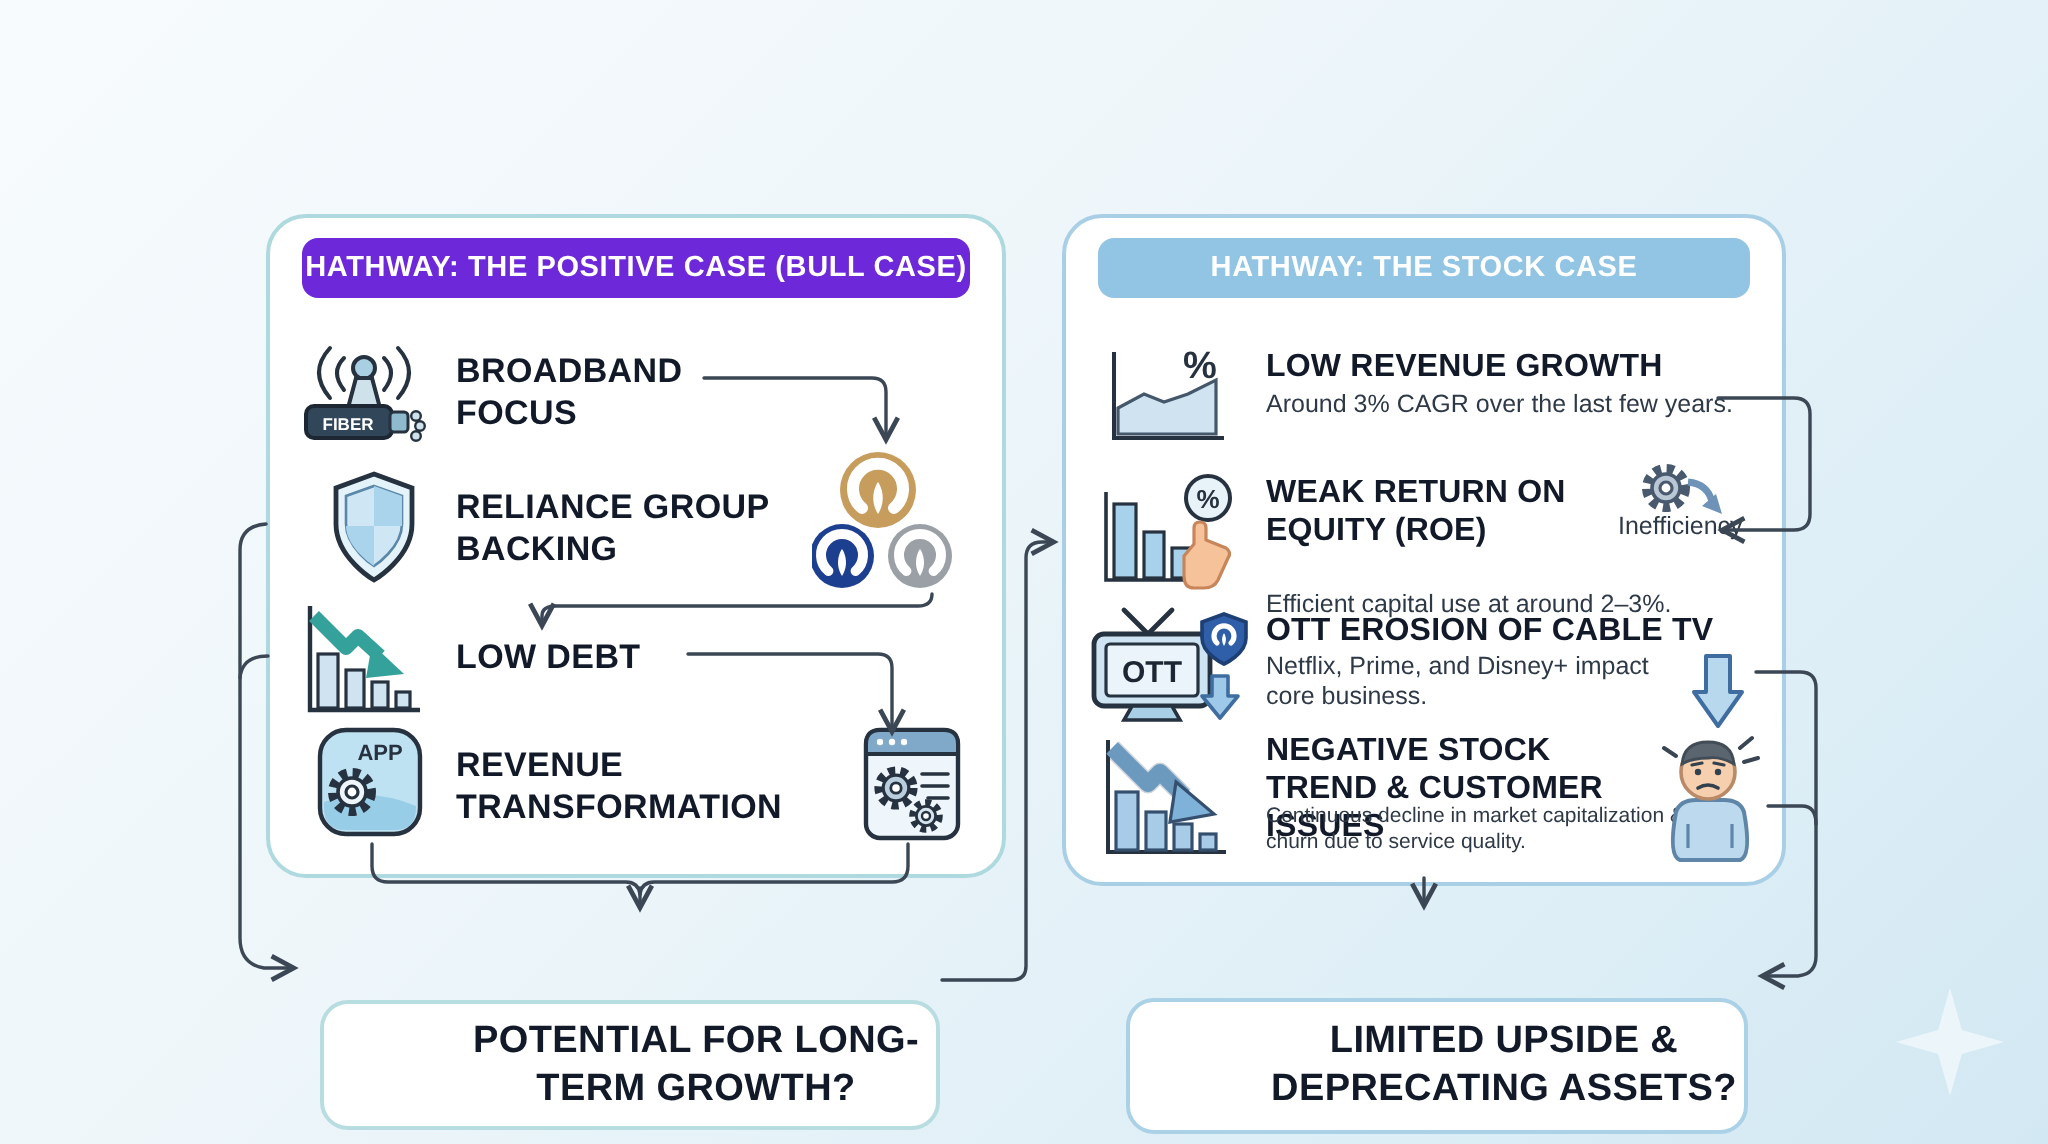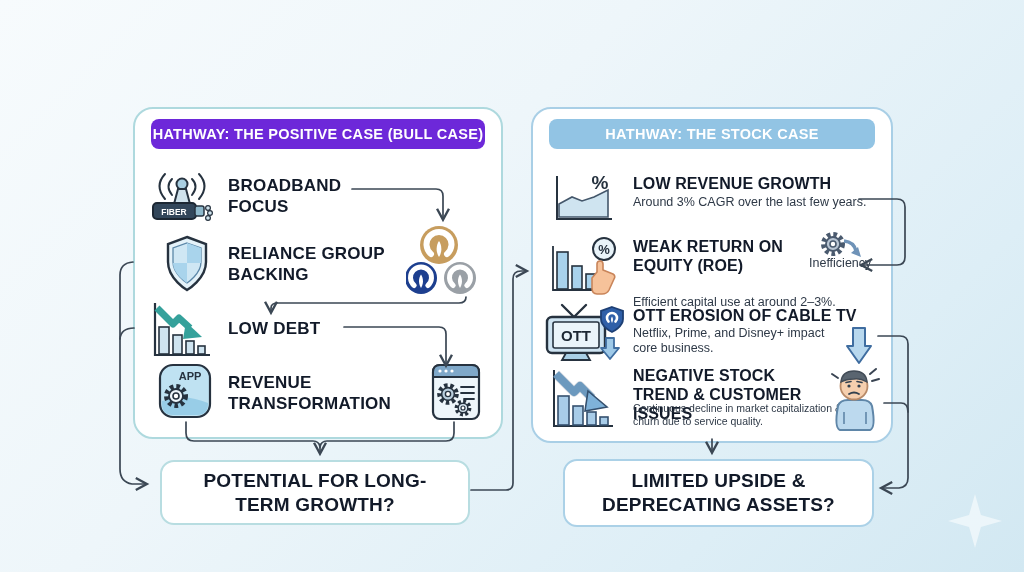--- a/index.html
+++ b/index.html
@@ -22,22 +22,22 @@
     color:#ffffff;font-weight:700;font-size:14.5px;letter-spacing:.3px;white-space:nowrap;
   }
   .pill.bull{background:#6d28d9;}
   .pill.bear{background:#92c4e4;}
   .item-label{font-size:17px;line-height:21px;font-weight:700;letter-spacing:.2px;color:#121a29;}
   .bear-title{font-size:16px;line-height:19px;font-weight:700;letter-spacing:.1px;color:#121a29;}
   .bear-sub{font-size:12.5px;line-height:15px;font-weight:400;color:#2e3947;}
   .bear-sub.small{font-size:10.5px;line-height:12.5px;}
   .side-label{font-size:12.5px;color:#2e3947;}
   .conclusion{
-    background:#ffffff;border-radius:14px;display:flex;align-items:center;justify-content:center;
-    text-align:center;font-weight:700;font-size:19px;line-height:24px;letter-spacing:.2px;color:#121a29;
+    background:#ffffff;border-radius:14px;display:flex;align-items:center;justify-content:flex-end;
+    text-align:center;font-weight:700;font-size:19px;line-height:24px;letter-spacing:.2px;color:#121a29;margin-top:40px;
   }
   .conclusion.bull{left:160px;top:460px;width:306px;height:61px;border:2px solid #b8dde1;}
   .conclusion.bear{left:563px;top:459px;width:307px;height:64px;border:2px solid #abd1e7;}
   .conclusion span{display:block;width:240px;}
   .sparkle{
     left:948px;top:494px;width:54px;height:54px;background:#ffffff;opacity:.55;
     clip-path:polygon(50% 0%,61% 39%,100% 50%,61% 61%,50% 100%,39% 61%,0% 50%,39% 39%);
   }
   svg{display:block;}
   .connectors{left:0;top:0;pointer-events:none;}

